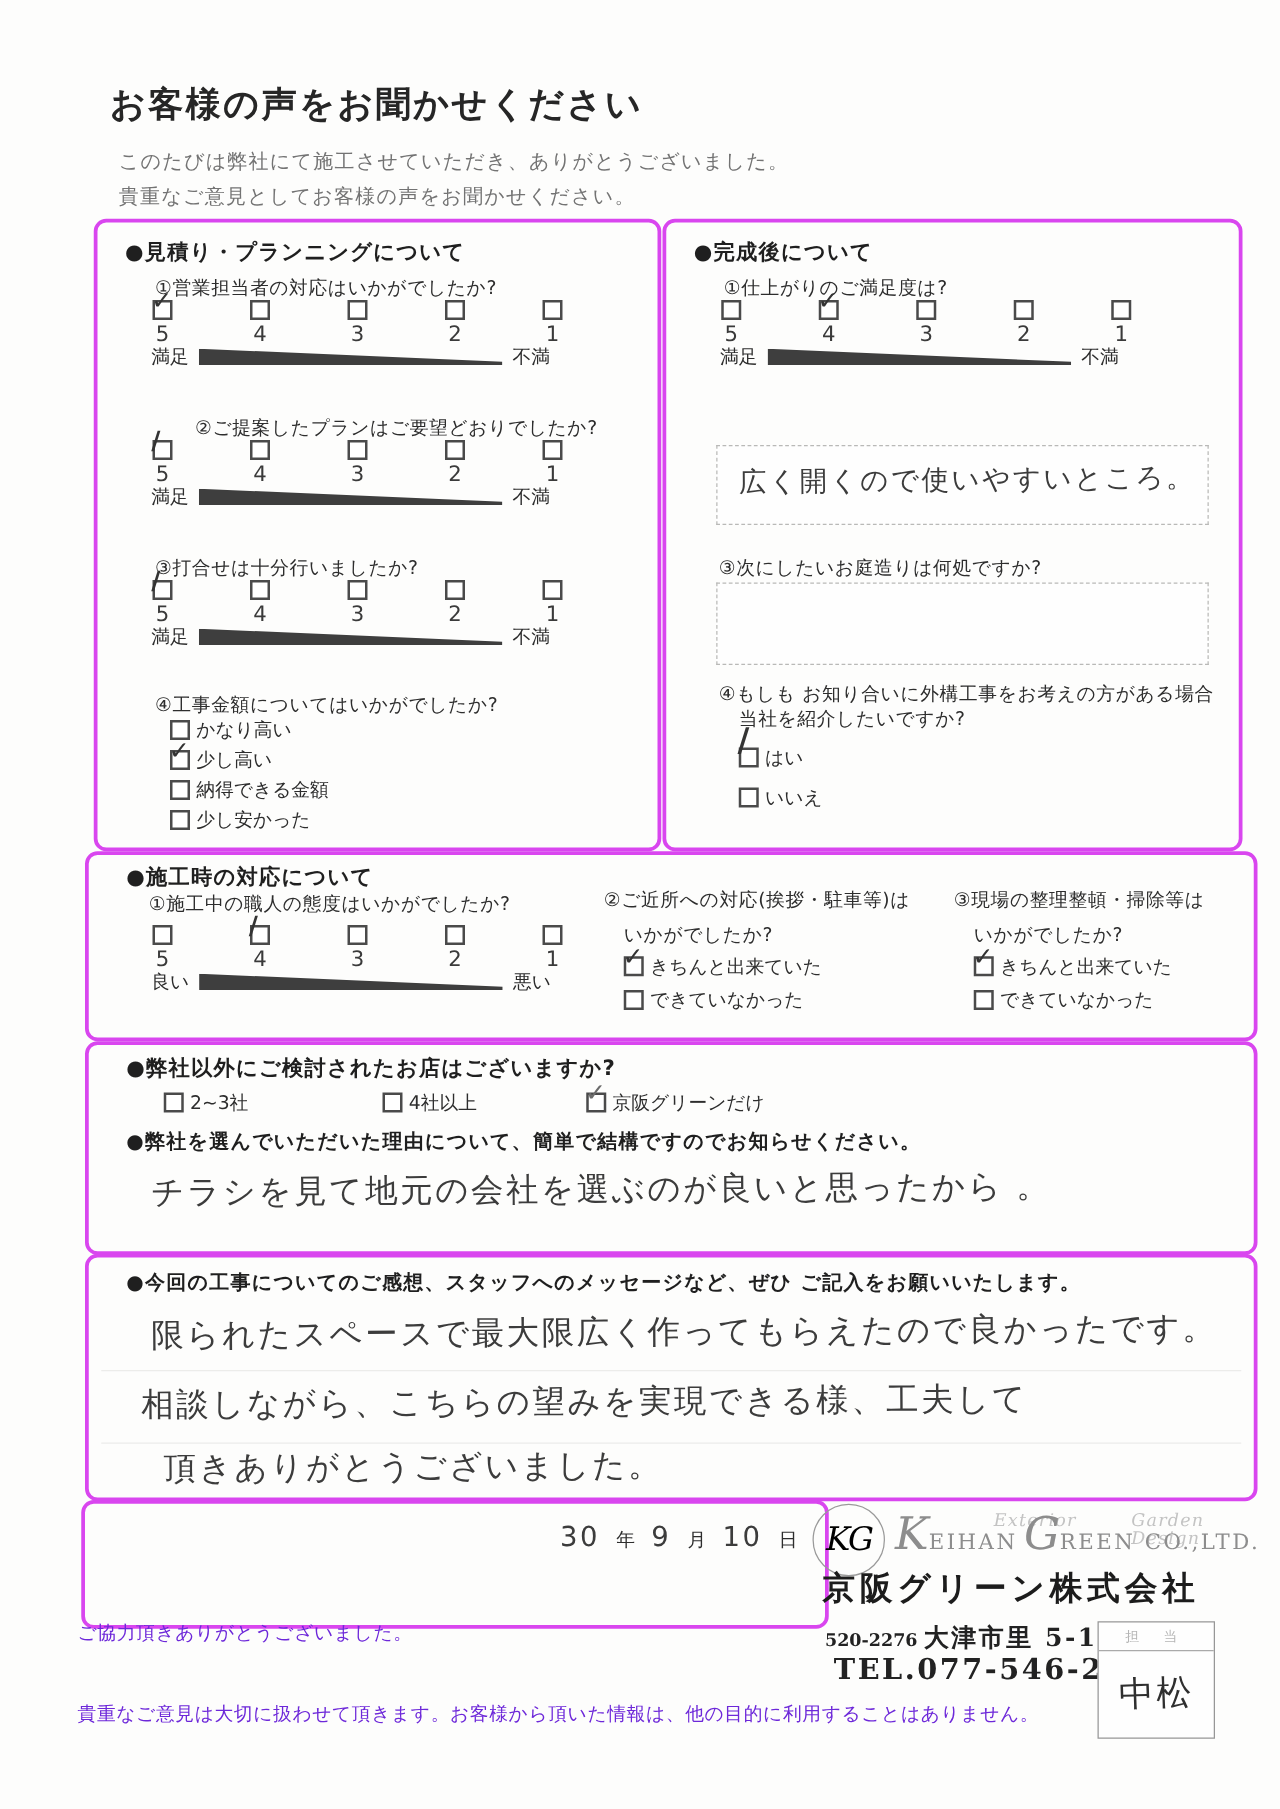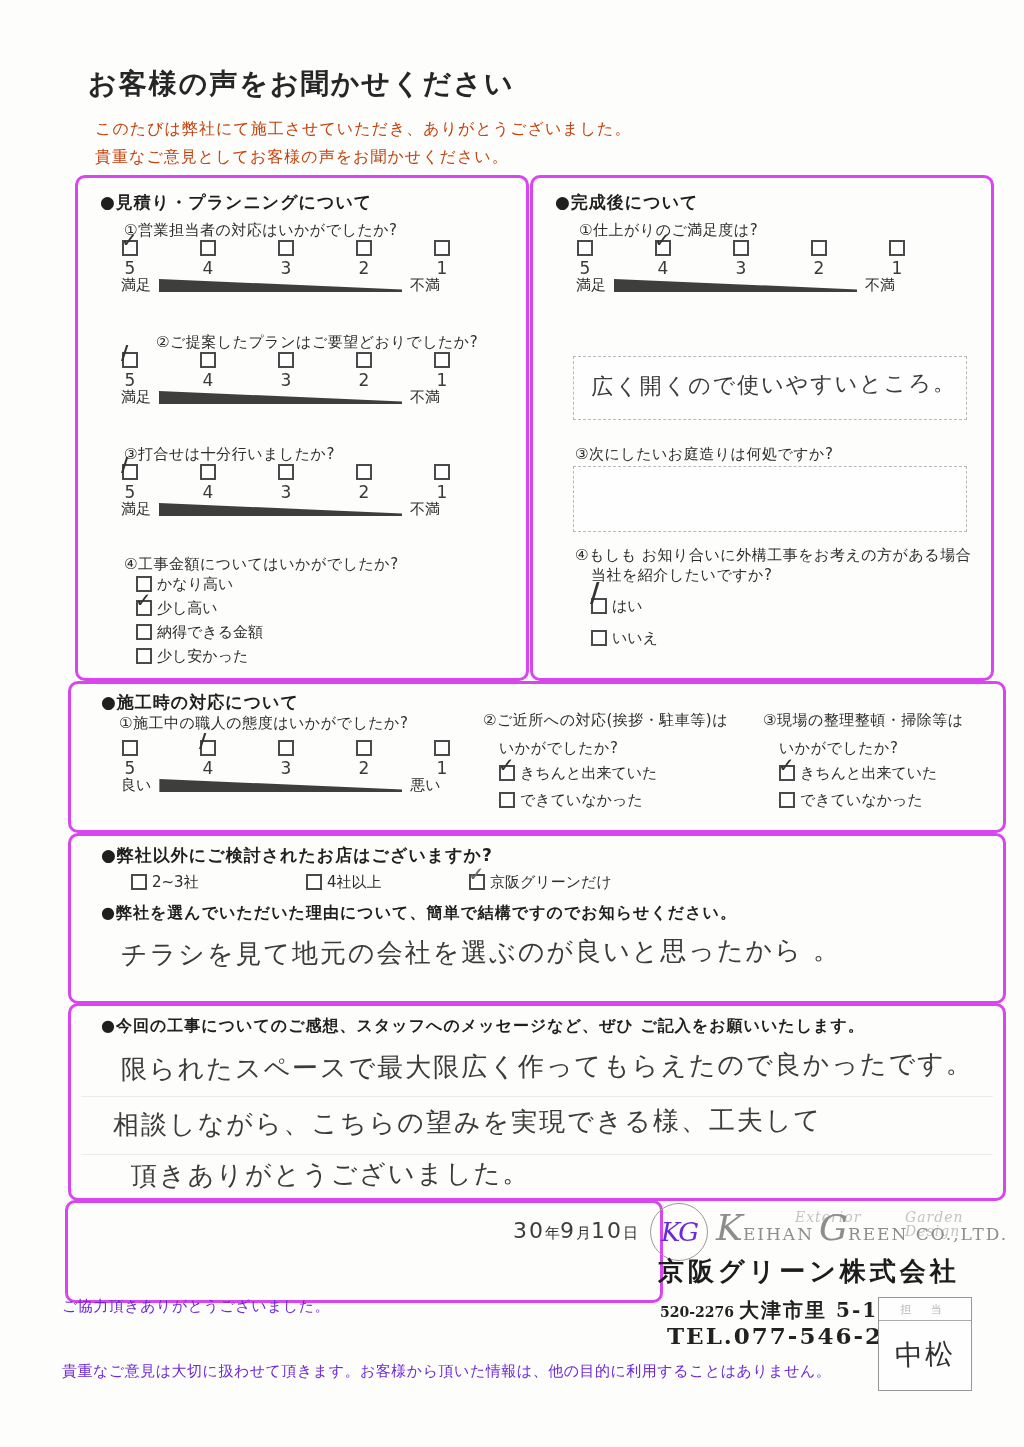--- a/index.html
+++ b/index.html
@@ -4,21 +4,21 @@
 <style>
   html,body{margin:0;padding:0;background:#e8e8e8;}
   .page{
     position:relative;width:1024px;height:1447px;margin:0 auto;
     background:#fdfdfc;overflow:hidden;
     font-family:"DejaVu Sans","Liberation Sans",sans-serif;
     color:#2e2e2e;
   }
   .abs{position:absolute;}
   .page-title{font-size:28px;font-weight:700;color:#262626;letter-spacing:2px;line-height:1;}
-  .intro{font-size:16px;color:#c2410c;letter-spacing:1px;line-height:1;}
+  .intro{font-size:16px;color:#737373;letter-spacing:1px;line-height:1;}
   .panel{position:absolute;border:3px solid #d946ef;border-radius:10px;background:#fdfdfc;text-align:center;}
   .sec-header{position:absolute;font-size:17px;font-weight:600;color:#1f1f1f;letter-spacing:1px;line-height:1.2;}
   .q-label{position:absolute;font-size:15px;color:#2d2d2d;letter-spacing:0.5px;line-height:1.2;}
   .rating-row{position:absolute;display:flex;}
   .rcell{width:78px;display:flex;flex-direction:column;align-items:center;gap:4px;}
   .cb{width:12px;height:12px;border:2px solid #4a4a4a;background:#fff;position:relative;display:inline-block;flex:none;}
   .mark{position:absolute;left:-3px;top:-12px;font-size:20px;font-weight:700;color:#333;line-height:1;pointer-events:none;white-space:nowrap;}
   .num{font-size:17px;color:#3a3a3a;line-height:1;}
   .bar-row{position:absolute;display:flex;align-items:flex-end;gap:8px;}
   .slabel{font-size:15px;color:#2c2c2c;line-height:1;}
@@ -30,26 +30,26 @@
   .hw-big{font-size:26px;transform:rotate(-0.4deg);white-space:nowrap;}
   .rule{position:absolute;height:1px;background:#ececea;left:10px;right:10px;}
   .notes{font-size:15px;color:#6d28d9;letter-spacing:0.5px;line-height:1;}
   .serif{font-family:"DejaVu Serif","Liberation Serif",serif;}
   .company-name{font-size:26px;font-weight:700;color:#1c1c1c;letter-spacing:4px;line-height:1;}
   .brand{color:#8d8d8d;line-height:1;white-space:nowrap;}
   .brand .bigL{font-size:36px;font-style:italic;}
   .brand .caps{font-size:17px;letter-spacing:2px;}
   .brand-small{font-size:14px;color:#c3c3c3;letter-spacing:1px;line-height:1;}
   .monogram{width:56px;height:56px;border:1px solid #9a9a9a;border-radius:50%;display:flex;align-items:center;justify-content:center;
-    font-family:"DejaVu Serif","Liberation Serif",serif;font-style:italic;font-size:26px;color:#6d28d9;letter-spacing:-2px;}
+    font-family:"DejaVu Serif","Liberation Serif",serif;font-style:italic;font-size:26px;color:#000000;letter-spacing:-2px;}
   .stamp{position:absolute;width:92px;height:92px;border:1px solid #979797;background:#fefefe;}
   .stamp-head{height:22px;border-bottom:1px solid #aaa;display:flex;align-items:center;justify-content:center;
     font-size:11px;color:#b5b5b5;letter-spacing:8px;}
   .stamp-name{display:flex;align-items:center;justify-content:center;height:66px;font-size:28px;color:#2f2f2f;transform:rotate(-2deg);}
-  .date-row{display:flex;align-items:baseline;gap:0;}
+  .date-row{display:flex;align-items:baseline;gap:13px;}
   .date-num{font-size:22px;color:#3c3c3c;}
   .date-lab{font-size:15px;color:#2d2d2d;}
 </style>
 </head>
 <body>
 
 <div class="page">
 
   <div class="abs page-title" style="left:88px;top:70px;">お客様の声をお聞かせください</div>
   <div class="abs intro" style="left:95px;top:121px;">このたびは弊社にて施工させていただき、ありがとうございました。</div>

